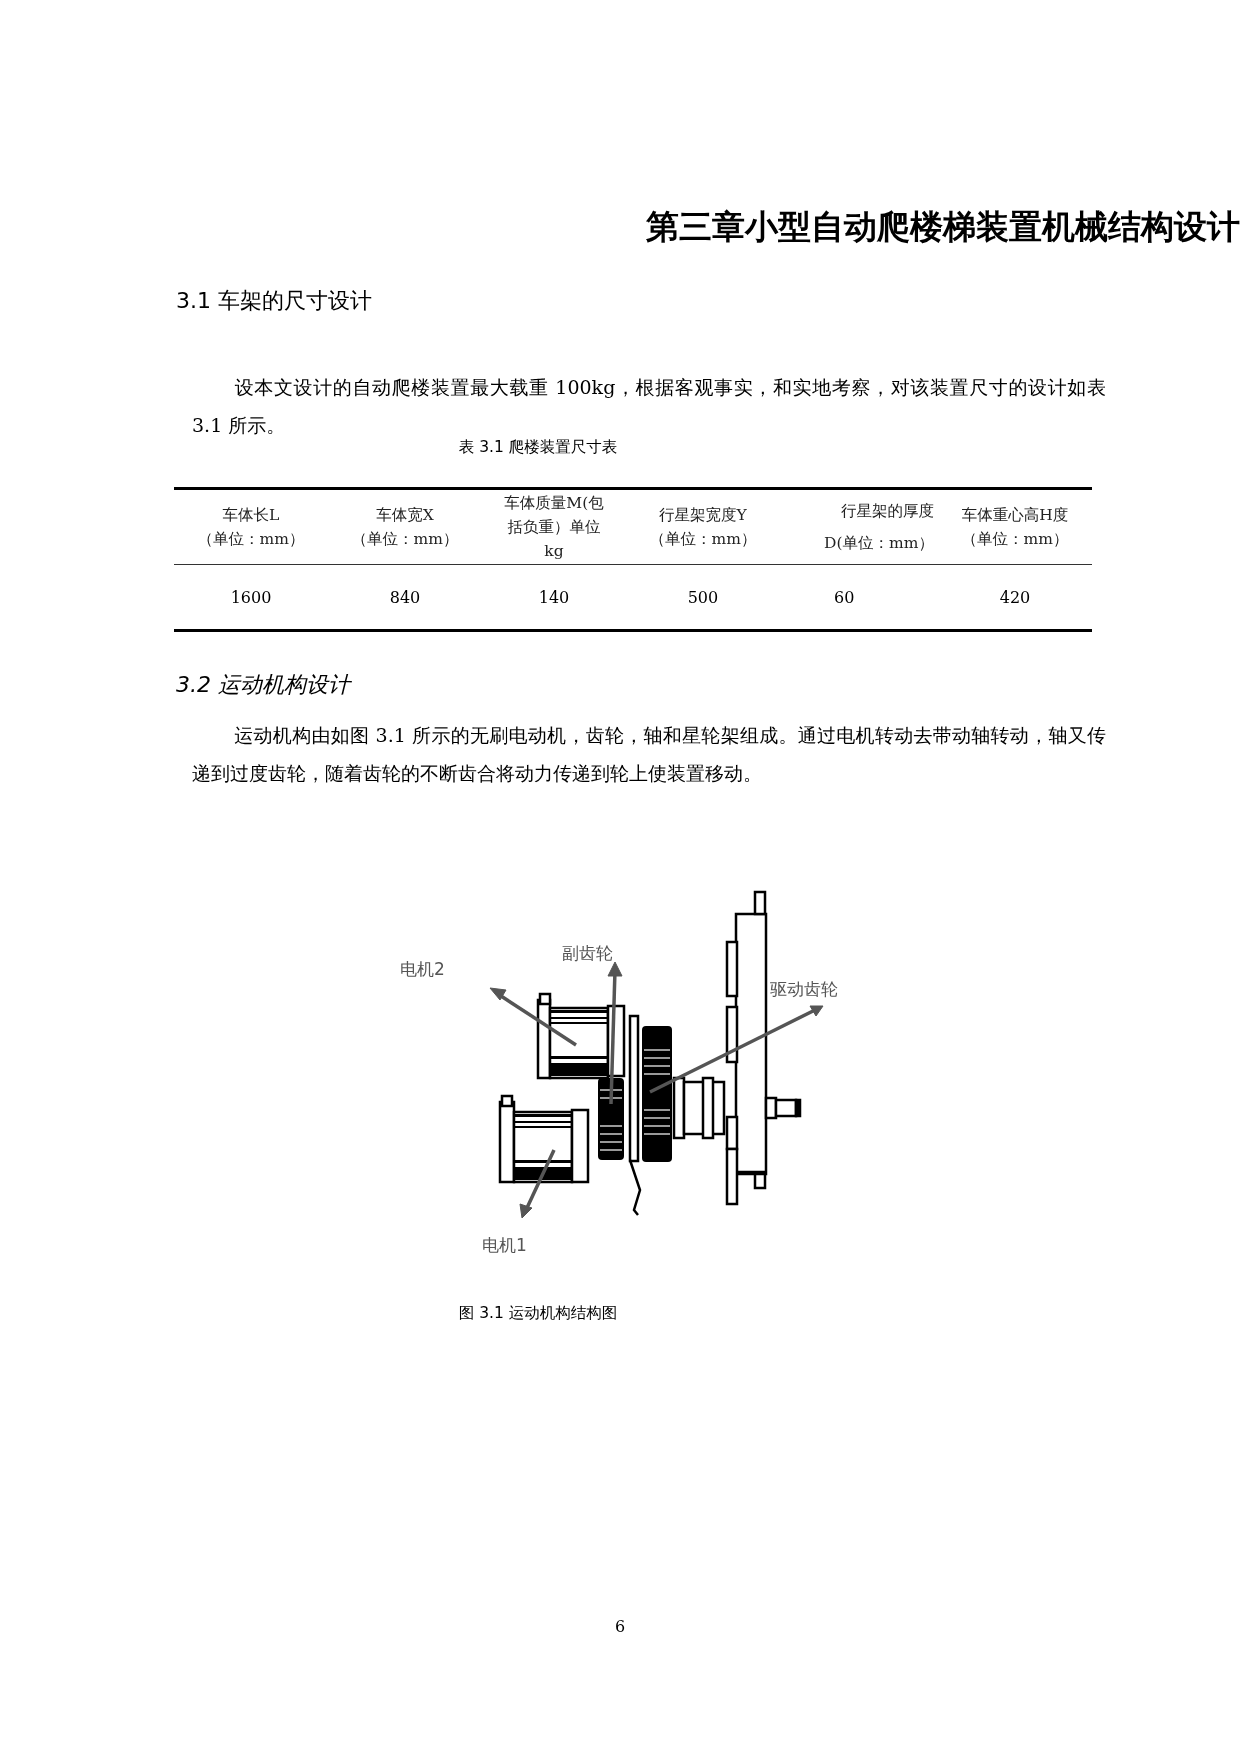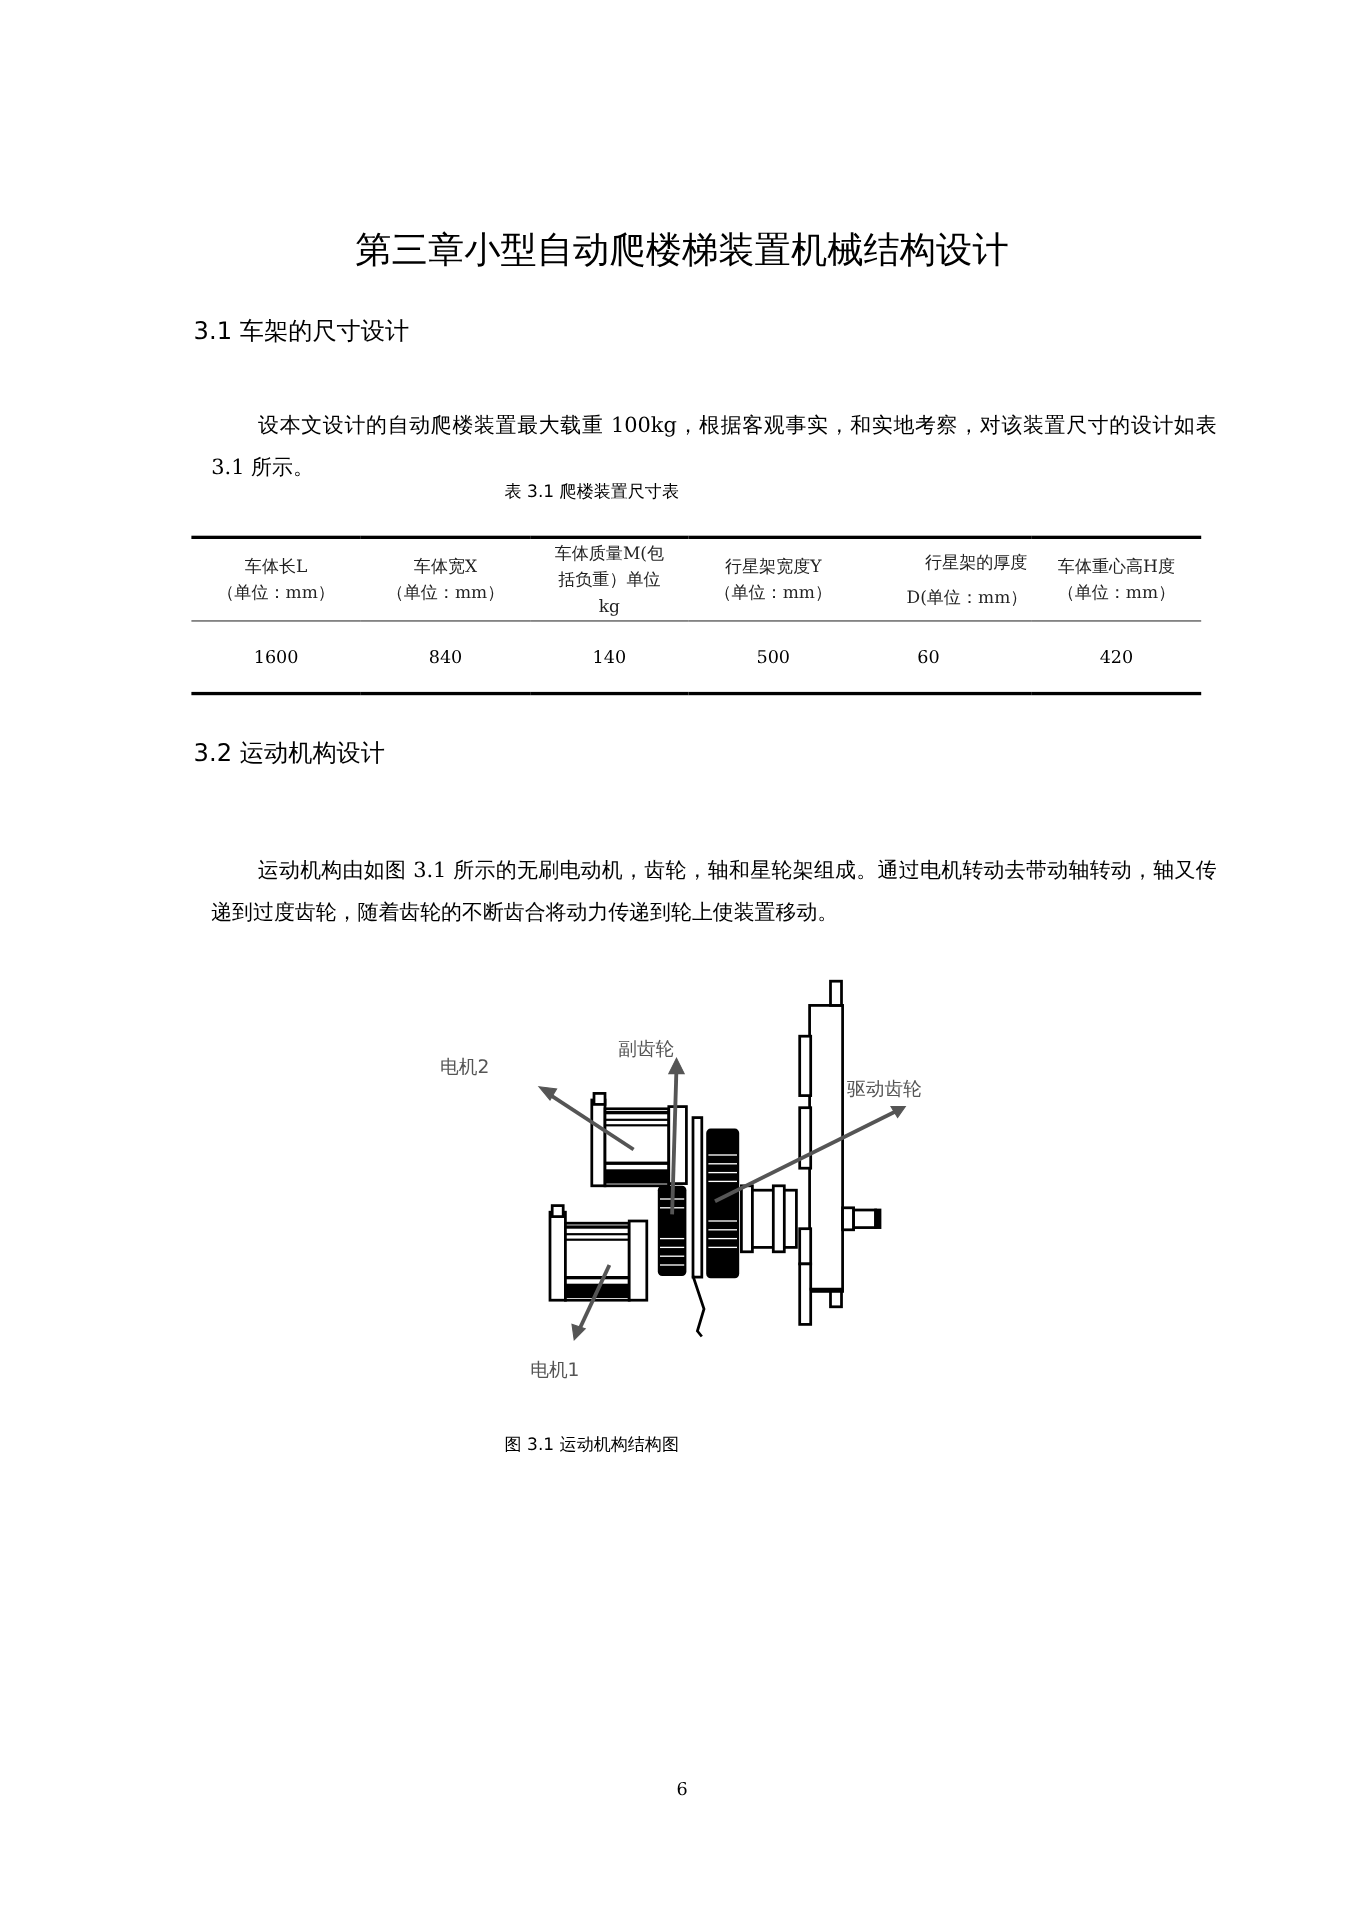--- a/index.html
+++ b/index.html
@@ -1,23 +1,23 @@
 <!DOCTYPE html>
 <html><head>
 <meta charset="utf-8">
 <style>
   html, body { margin: 0; padding: 0; background: #ffffff; }
   body {
     width: 1240px; height: 1754px; position: relative; overflow: hidden;
     color: #000; font-family: "DejaVu Serif", "Liberation Serif", serif;
   }
   .chapter-title {
-    position: absolute; left: 0; width: 1240px; top: 205px; text-align: center;
+    position: absolute; left: 0; width: 1240px; top: 205px; text-align: right;
     font-family: "DejaVu Sans", "Liberation Sans", sans-serif;
-    font-size: 33px; letter-spacing: 0px; margin: 0; font-weight: normal;
+    font-size: 33px; letter-spacing: 0px; margin: 0; font-weight: bold;
   }
   .section-heading {
     position: absolute; left: 176px; margin: 0; font-weight: normal;
     font-family: "DejaVu Sans", "Liberation Sans", sans-serif; font-size: 22px;
   }
   .para {
     position: absolute; left: 176px; width: 914px; margin: 16px;
     font-size: 19px; line-height: 38px; text-align: justify;
   }
   .para .indent { display: inline-block; width: 42px; }
@@ -89,23 +89,23 @@
         <td>840</td>
         <td>140</td>
         <td>500</td>
         <td style="text-align:left;padding-left:54px;">60</td>
         <td>420</td>
       </tr>
     </tbody>
   </table>
 </div>
 
-<h2 class="section-heading" style="top:670px;">3.2 运动机构设计</h2>
+<h2 class="section-heading" style="top:670px;font-style:italic;">3.2 运动机构设计</h2>
 
-<p class="para" style="top:756px;"><span class="indent"></span><span>运动机构由如图 3.1 所示的无刷电动机，齿轮，轴和星轮架组成。通过电机转动去带动轴转动，轴又传递到过度齿轮，随着齿轮的不断齿合将动力传递到轮上使装置移动。</span></p>
+<p class="para" style="top:700px;"><span class="indent"></span><span>运动机构由如图 3.1 所示的无刷电动机，齿轮，轴和星轮架组成。通过电机转动去带动轴转动，轴又传递到过度齿轮，随着齿轮的不断齿合将动力传递到轮上使装置移动。</span></p>
 
 <div class="figure">
   <svg width="460" height="400" viewBox="0 0 460 400" xmlns="http://www.w3.org/2000/svg">
     <g fill="#fff" stroke="#000" stroke-width="2.5">
 
       <rect x="306" y="44" width="30" height="260"></rect>
       <rect x="325" y="22" width="10" height="22"></rect>
       <rect x="325" y="304" width="10" height="14"></rect>
       <rect x="297" y="72" width="10" height="54"></rect>
       <rect x="297" y="137" width="10" height="55"></rect>

